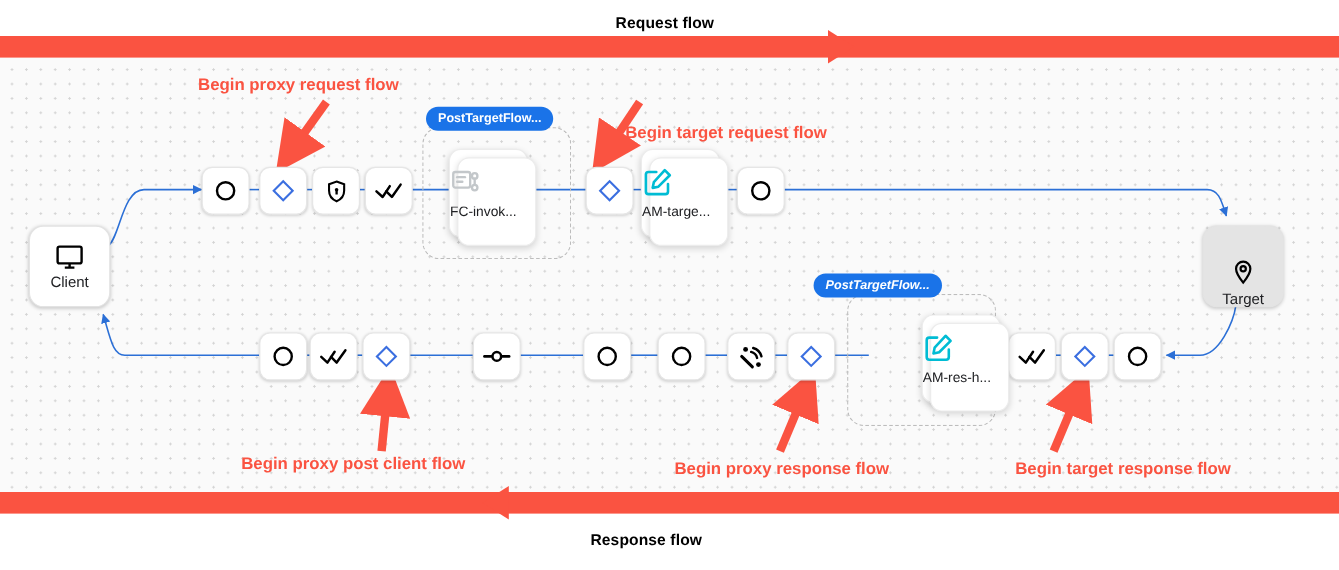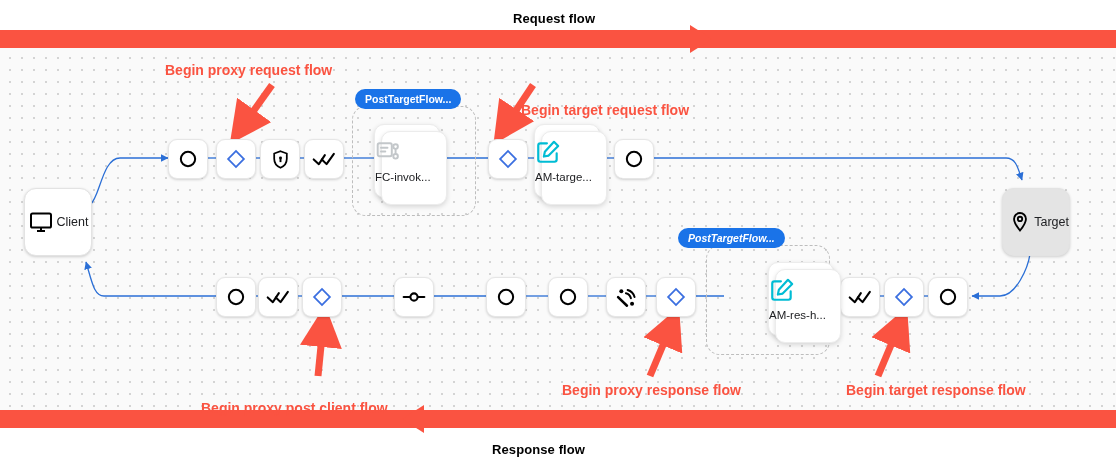--- a/index.html
+++ b/index.html
@@ -75,21 +75,21 @@
   
   #wires { position: absolute; left: 0; top: 0; width: 1116px; height: 475px; }
 
   
   .endpoint {
     position: absolute;
     width: 66px; height: 66px;
     border-radius: 12px;
     border: 1px solid #e3e3e3;
     box-shadow: 0 1px 3px rgba(0,0,0,.18);
-    display: flex; flex-direction: row;
+    display: flex; flex-direction: column;
     align-items: center; justify-content: center;
     gap: 3px;
   }
   .endpoint .ep-label {
     font-size: 12.5px;
     color: #202124;
     line-height: 1;
   }
   #client-node { left: 24px; top: 188px; background: #ffffff; }
   #target-node { left: 1002px; top: 188px; background: #e4e4e4; justify-content: flex-end; }
@@ -417,21 +417,21 @@
       </marker>
     </defs>
     <line x1="47" y1="5" x2="17" y2="47" stroke="#fa5341" stroke-width="7" marker-end="url(#rh1)"></line>
   </svg>
 
   <div class="annot" style="left:521px; top:62px;margin-top:40px;">Begin target request flow</div>
   <svg class="arrow-svg" style="left:495px; top:80px; width:60px; height:60px;">
     <line x1="38" y1="5" x2="10" y2="47" stroke="#fa5341" stroke-width="7" marker-end="url(#rh1)"></line>
   </svg>
 
-  <div class="annot" style="left:201px; top:400px;">Begin proxy post client flow</div>
+  <div class="annot" style="left:201px; top:378px;">Begin proxy post client flow</div>
   <svg class="arrow-svg" style="left:290px; top:318px; width:60px; height:62px;">
     <defs>
       <marker id="rh2" markerWidth="6" markerHeight="6" refX="3" refY="3" orient="auto">
         <path d="M0,0 L6,3 L0,6 z" fill="#fa5341"></path>
       </marker>
     </defs>
     <line x1="28" y1="58" x2="33" y2="8" stroke="#fa5341" stroke-width="7" marker-end="url(#rh2)"></line>
   </svg>
 
   <div class="annot" style="left:562px; top:382px;">Begin proxy response flow</div>

